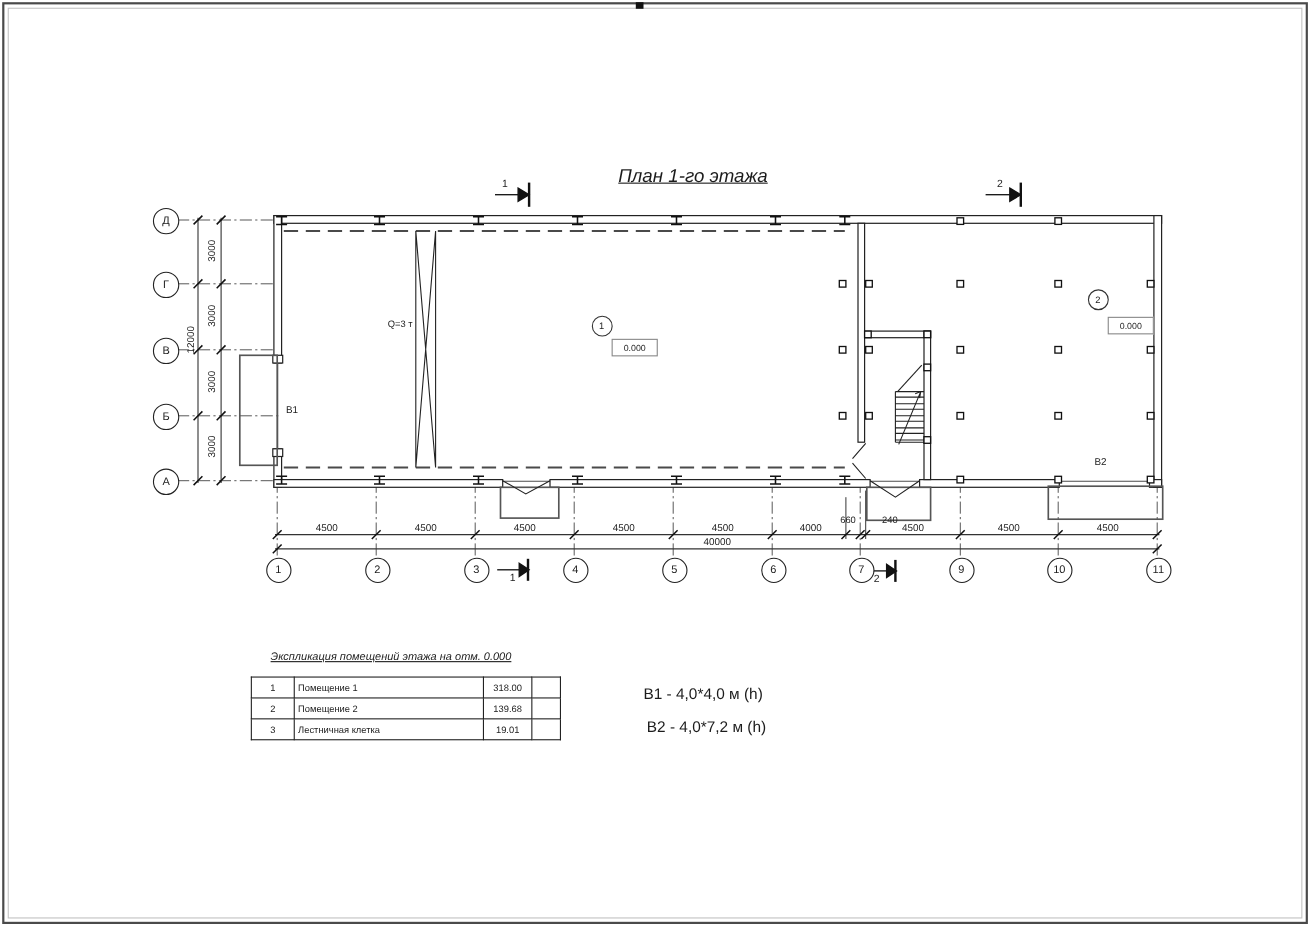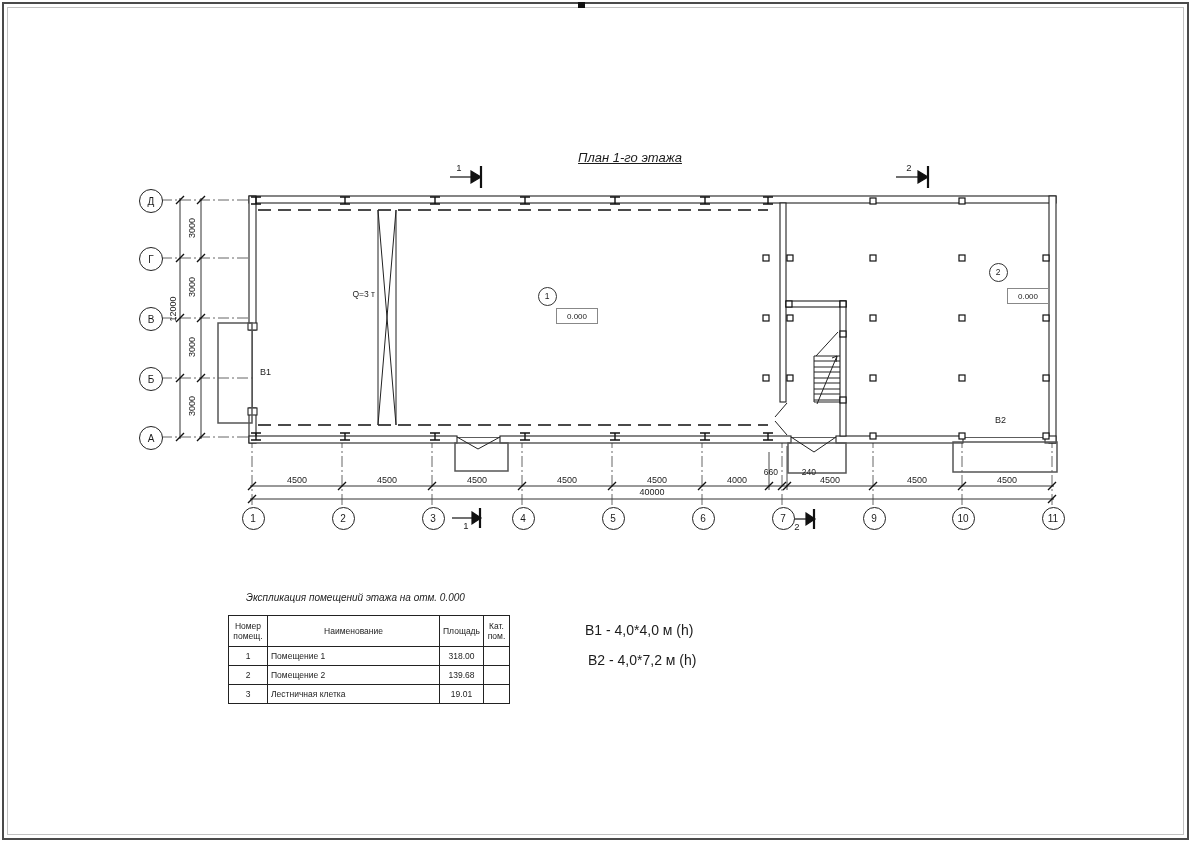--- a/index.html
+++ b/index.html
@@ -14,23 +14,23 @@
   .bubble{position:absolute;border:1.3px solid #222;border-radius:50%;background:#fff;
           display:flex;align-items:center;justify-content:center;font-size:10px;}
   .bubble.v{width:22px;height:22px;}
   .bubble.h{width:21px;height:21px;}
   .marker-circle{position:absolute;width:17px;height:17px;border:1px solid #333;border-radius:50%;
           background:#fff;display:flex;align-items:center;justify-content:center;font-size:8.5px;}
   .elev-box{position:absolute;width:40px;height:14px;border:1px solid #888;background:#fff;
           display:flex;align-items:center;justify-content:center;font-size:8px;margin-left:30px;}
   .sec-digit{position:absolute;font-size:9.5px;width:14px;text-align:center;}
   #plan-title{position:absolute;left:530px;top:150px;width:200px;text-align:center;
-          font-size:13px;font-style:italic;text-decoration:underline;}
+          font-size:17px;font-style:italic;text-decoration:underline;}
   #table-title{position:absolute;left:246px;top:592px;width:240px;font-size:10px;
-          font-style:italic;}
+          font-style:italic;text-decoration:underline;}
   #room-table{position:absolute;left:228px;top:615px;border-collapse:collapse;
           font-size:8.5px;table-layout:fixed;background:#fff;}
   #room-table td,#room-table th{border:1px solid #222;padding:0 3px;font-weight:normal;
           overflow:hidden;}
   #room-table th{height:30px;text-align:center;}
   #room-table td{height:18px;}
   .col-num{width:32px;text-align:center;}
   .col-name{width:165px;text-align:left;}
   .col-area{width:37px;text-align:center;}
   .col-cat{width:19px;text-align:center;}
@@ -217,26 +217,20 @@
   <div class="marker-circle" style="left:537.5px;top:286.5px;">1</div>
   <div class="elev-box" style="left:526px;top:308px;">0.000</div>
   <div class="marker-circle" style="left:988.5px;top:262.5px;">2</div>
   <div class="elev-box" style="left:977px;top:288px;">0.000</div>
   <div class="lbl" style="left:260px;top:368px;">В1</div>
   <div class="lbl" style="left:995px;top:416px;">В2</div>
 
   <div id="table-title">Экспликация помещений этажа на отм. 0.000</div>
   <table id="room-table">
     <tbody>
-        <tr>
-      <th class="col-num">Номер помещ.</th>
-      <th class="col-name">Наименование</th>
-      <th class="col-area">Площадь</th>
-      <th class="col-cat">Кат. пом.</th>
-    </tr>
     <tr>
       <td class="col-num">1</td>
       <td class="col-name">Помещение 1</td>
       <td class="col-area">318.00</td>
       <td class="col-cat"></td>
     </tr>
     <tr>
       <td class="col-num">2</td>
       <td class="col-name">Помещение 2</td>
       <td class="col-area">139.68</td>

